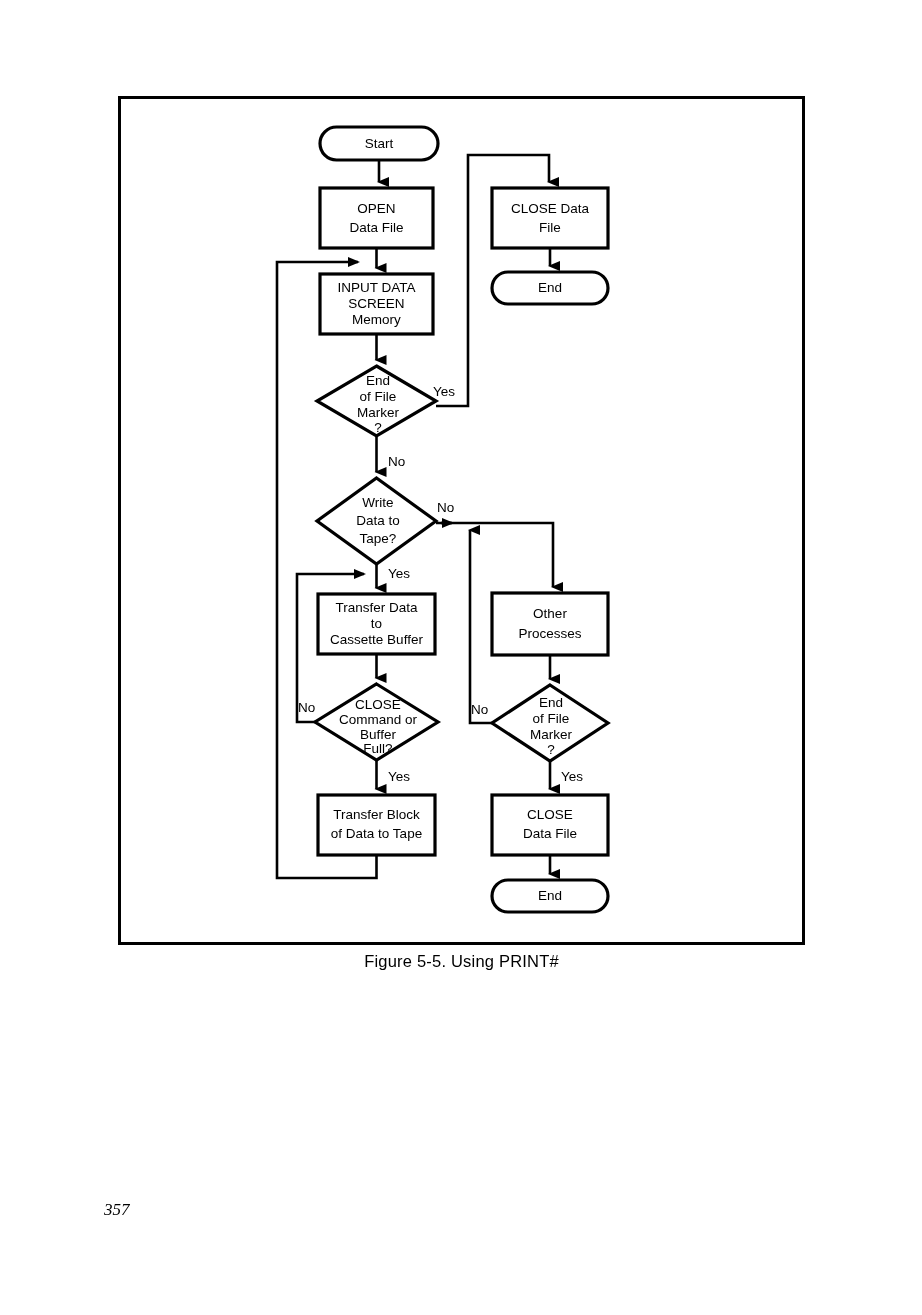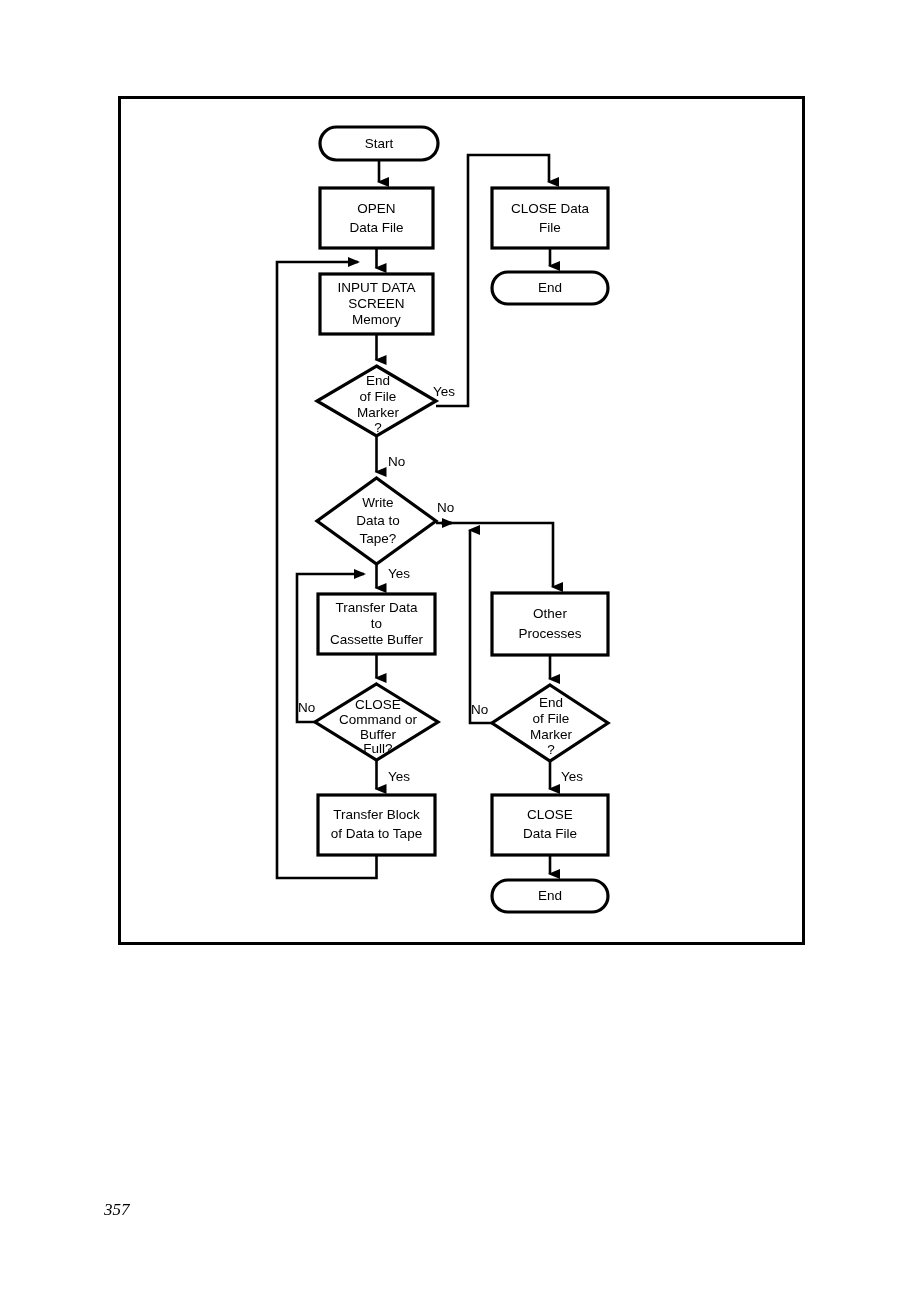--- a/index.html
+++ b/index.html
@@ -237,16 +237,17 @@
 
     <path class="conn" d="M550,855 L550,874" marker-end="url(#ah-down)"></path>
 
     <g>
       <rect class="shape" x="492" y="880" width="116" height="32" rx="16" ry="16"></rect>
       <text class="node-text" x="550" y="896.5">End</text>
     </g>
 
   </svg>
 
+  <div class="caption">Figure 5-5. Using PRINT#</div>
 
   <div class="page-number">357</div>
 
 </div>
 
 </body></html>

